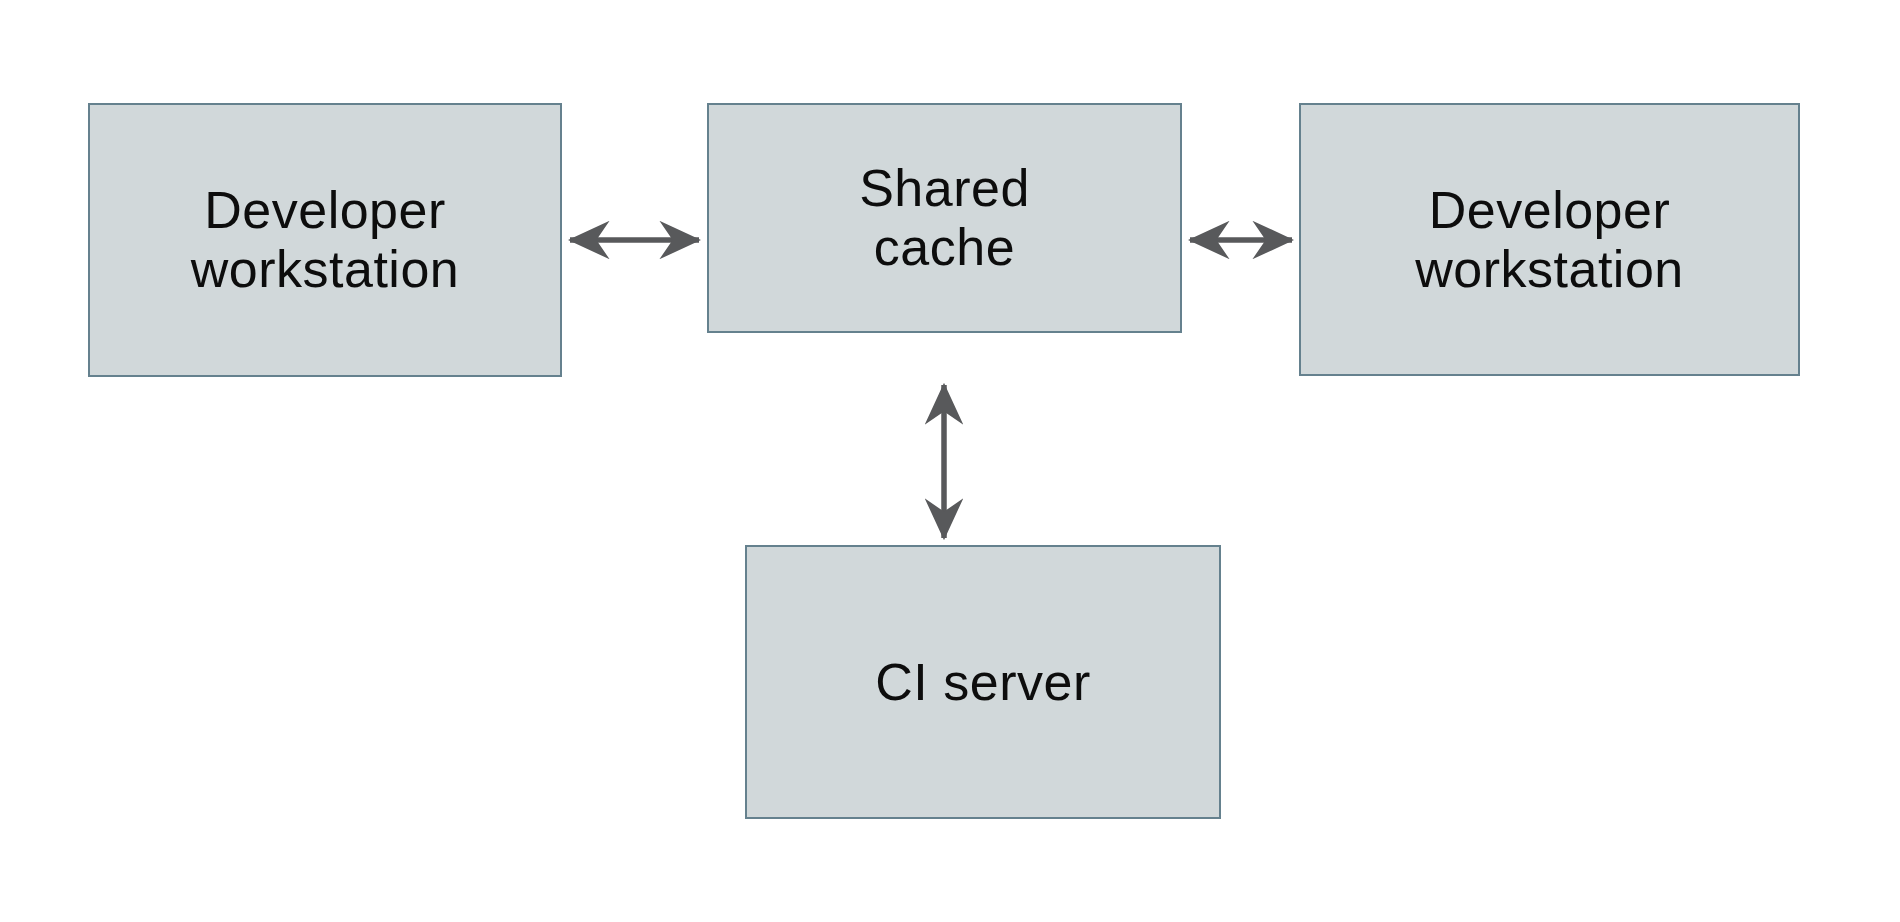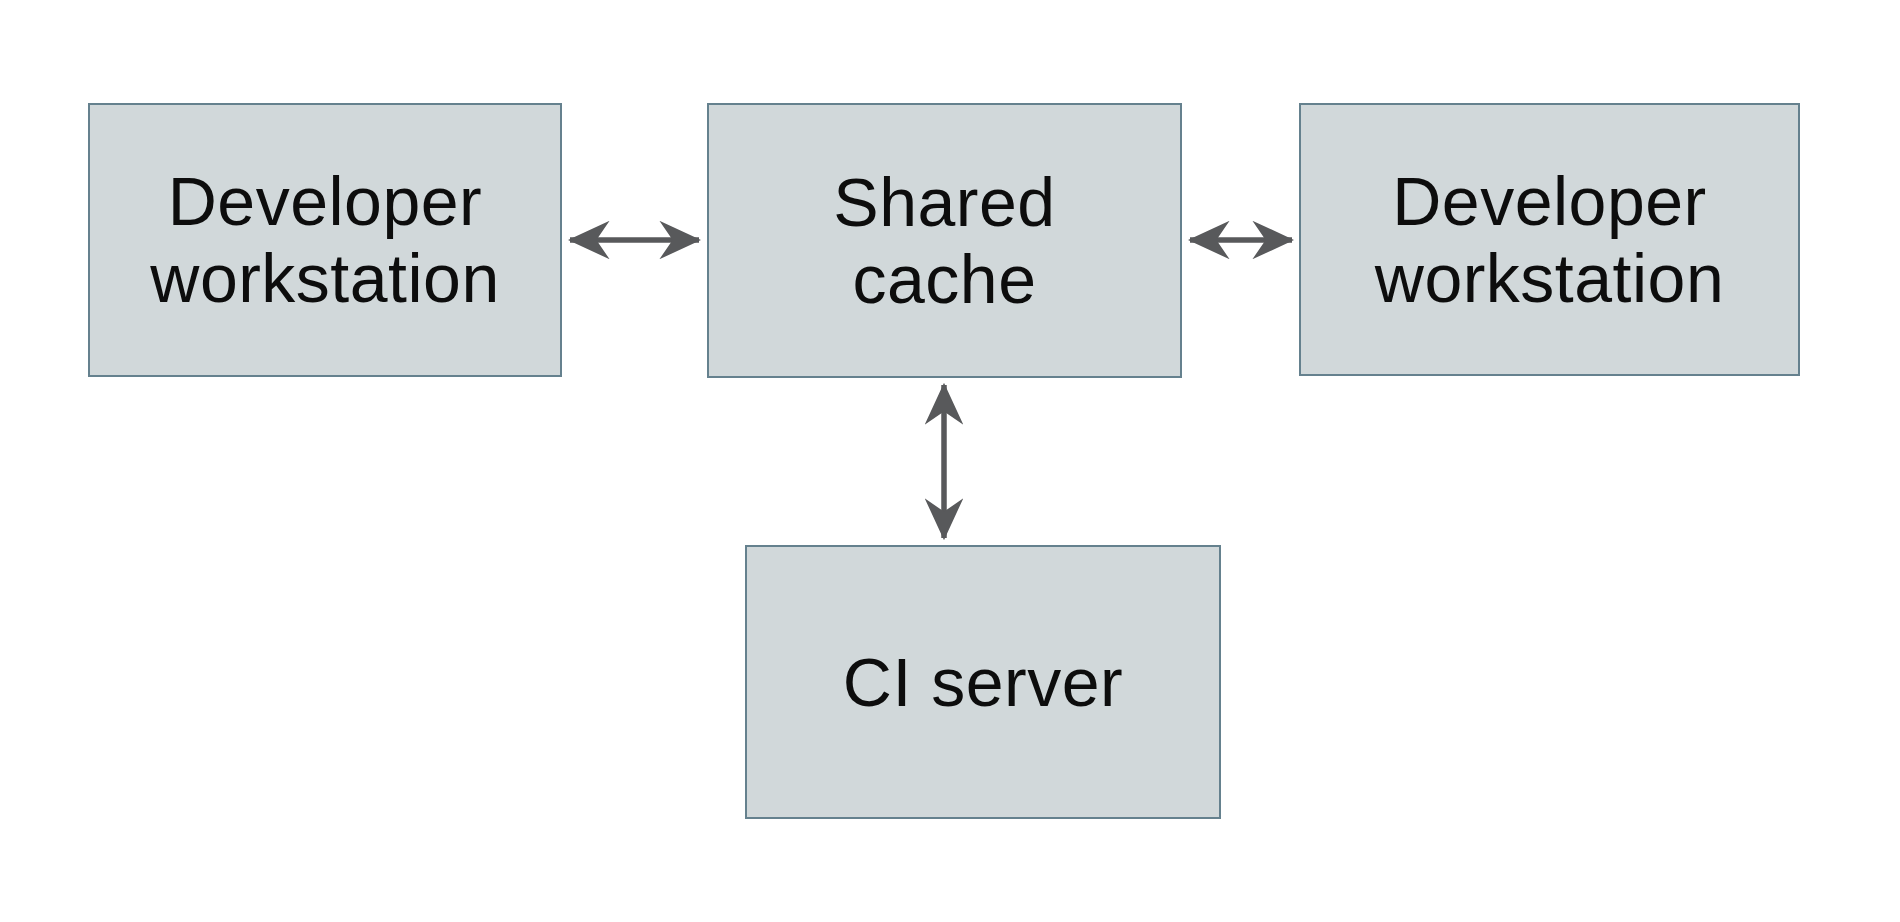--- a/index.html
+++ b/index.html
@@ -19,29 +19,29 @@
     position: absolute;
     box-sizing: border-box;
     background: #d1d8da;
     border: 2px solid #65818e;
     display: flex;
     flex-direction: column;
     align-items: center;
     justify-content: center;
     text-align: center;
     color: #0d0d0d;
-    font-size: 68px;
+    font-size: 52px;
     line-height: 1.13;
     letter-spacing: 0.5px;
     font-weight: 400;
   }
   .node span { display: block; white-space: nowrap; }
 
   #node-dev-left   { left: 88px;   top: 103px; width: 474px; height: 274px; }
-  #node-cache      { left: 707px;  top: 103px; width: 475px; height: 275px; }
+  #node-cache      { left: 707px;  top: 103px; width: 475px; height: 230px; }
   #node-dev-right  { left: 1299px; top: 103px; width: 501px; height: 273px; }
   #node-ci         { left: 705px;  top: 545px; width: 476px; height: 274px; margin-left: 40px; }
 
   .arrows-layer {
     position: absolute;
     left: 0;
     top: 0;
     width: 1900px;
     height: 922px;
     pointer-events: none;

